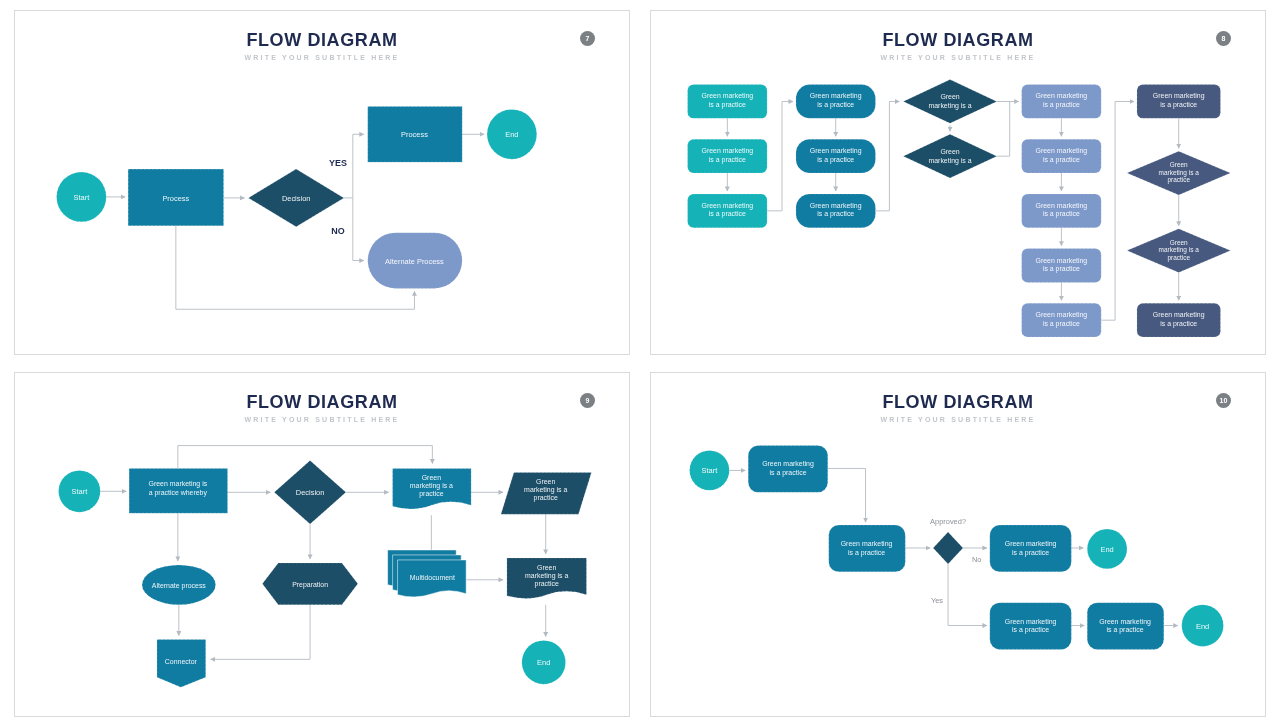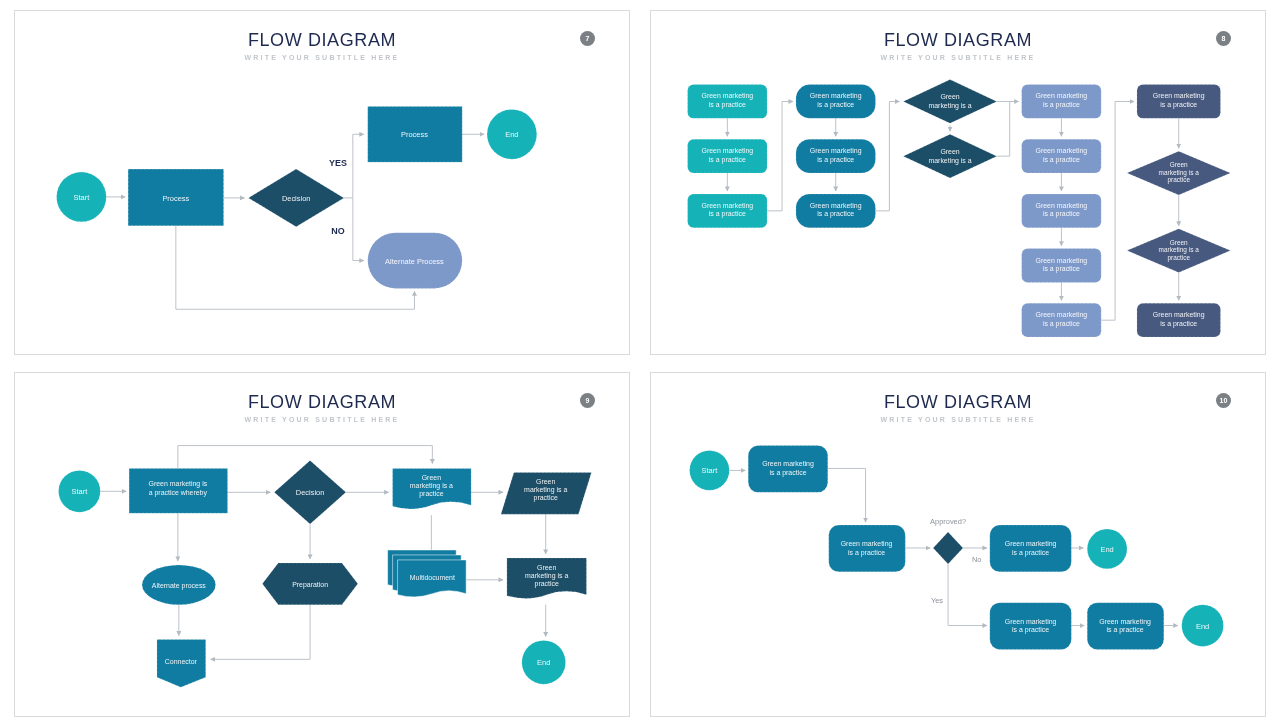--- a/index.html
+++ b/index.html
@@ -10,21 +10,21 @@
   .slide{
     position:absolute;width:614px;height:343px;background:#ffffff;
     border:1px solid var(--slide-border,#d8dadc);
   }
   #s1{left:14px;top:10px}
   #s2{left:650px;top:10px}
   #s3{left:14px;top:372px}
   #s4{left:650px;top:372px}
   .slide-header{position:absolute;top:0;left:0;right:0;text-align:center;pointer-events:none;}
   .slide-title{
-    margin:19px 0 3px 0;font-size:18px;font-weight:normal;letter-spacing:0.6px;
+    margin:19px 0 3px 0;font-size:18px;font-weight:bold;letter-spacing:0.6px;
     color:var(--title-text,#1e2a4f);
   }
   .slide-subtitle{
     font-size:7px;letter-spacing:2.2px;color:var(--subtitle-text,#c2c6cb);font-weight:bold;
   }
   .badge{
     position:absolute;top:20px;right:34px;width:15px;height:15px;border-radius:50%;
     background:var(--badge-bg,#7b8085);color:#fff;font-size:7px;line-height:15px;
     text-align:center;font-weight:bold;
   }

